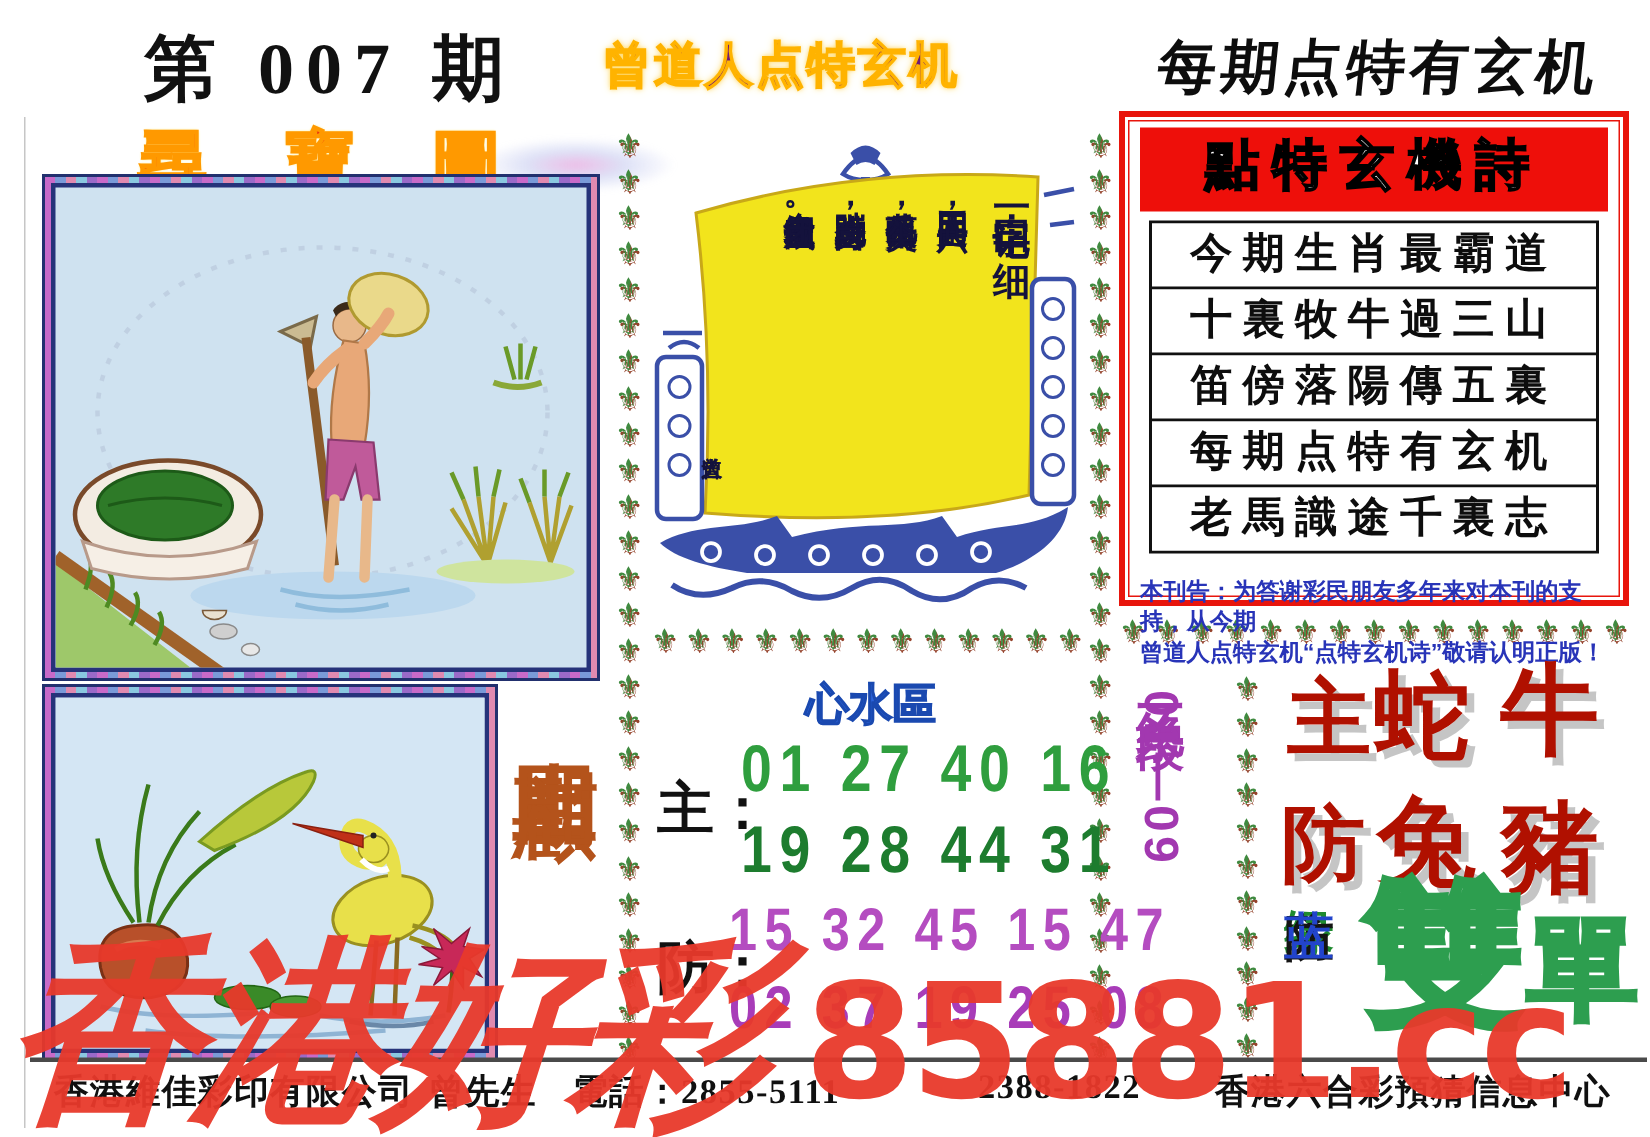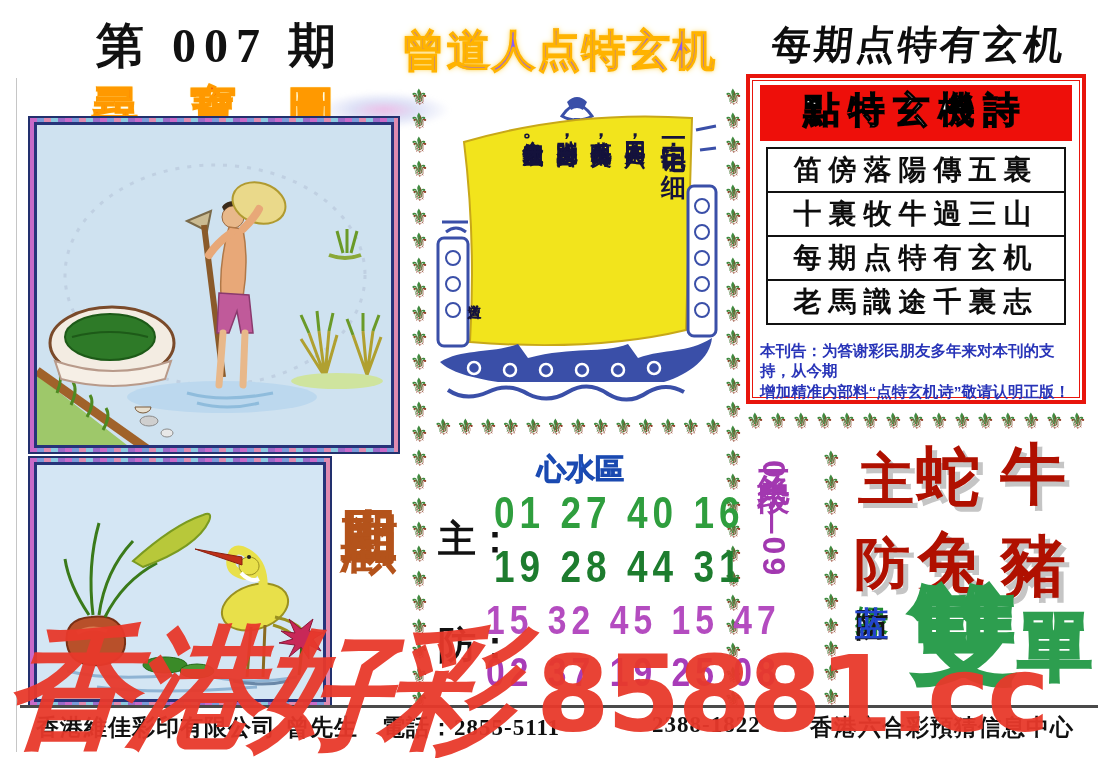--- a/index.html
+++ b/index.html
@@ -3,22 +3,22 @@
 <meta charset="utf-8">
 <style>
   html,body{margin:0;padding:0;}
   body{width:1100px;height:758px;background:#fff;overflow:hidden;
        font-family:"Liberation Sans",sans-serif;position:relative;}
   .abs{position:absolute;}
   .serif{font-family:"Liberation Serif",serif;}
 
   
   #issue{left:96px;top:14px;font-size:48px;font-weight:bold;letter-spacing:8px;color:#111;}
-  #brand{left:402px;top:22px;font-size:43px;font-weight:bold;letter-spacing:2px;
-         color:#8b5cf6;-webkit-text-stroke:1.2px #ffb300;
+  #brand{left:402px;top:22px;font-size:32px;font-weight:bold;letter-spacing:2px;
+         color:#701a75;-webkit-text-stroke:1.2px #ffb300;
          text-shadow:0 0 3px #ffd24d,0 0 6px #ffde7a;}
   #slogan{left:772px;top:18px;font-size:39px;font-weight:bold;letter-spacing:3px;color:#0d0d0d;
           transform:skewX(-6deg);}
 
   
   #treasure{left:92px;top:78px;display:flex;gap:52px;font-size:46px;font-weight:bold;
             color:#e8320e;-webkit-text-stroke:1.5px #ff9900;text-shadow:0 0 2px #ffd700;}
   #smear{left:318px;top:92px;width:132px;height:36px;border-radius:50%;
          background:radial-gradient(closest-side,rgba(225,145,215,.6),rgba(160,170,230,.35),transparent);
          filter:blur(2px);}
@@ -366,28 +366,29 @@
 <div class="abs">
     <span class="abs num-row" id="guard-r1">15 32 45 15 47</span>
   </div>
 <div class="abs">
     <span class="abs num-row" id="guard-r2">02 37 19 25 08</span>
   </div>
 
 <div class="abs" id="mystic">
   <div id="mystic-head">點特玄機詩</div>
   <div id="mystic-rows">
+    <div class="mystic-row">今期生肖最霸道</div>
+    <div class="mystic-row">十裏牧牛過三山</div>
     <div class="mystic-row">笛傍落陽傳五裏</div>
-    <div class="mystic-row">十裏牧牛過三山</div>
     <div class="mystic-row">每期点特有玄机</div>
     <div class="mystic-row">老馬識途千裏志</div>
   </div>
   <div id="mystic-notice">
     <span>本刊告：为答谢彩民朋友多年来对本刊的支持，从今期</span><br>
-    <span>增加精准内部料“点特玄机诗”敬请认明正版！</span>
+    <span>曾道人点特玄机“点特玄机诗”敬请认明正版！</span>
   </div>
 </div>
 
 <div class="abs" id="kill">绝杀一段01—09</div>
 <div class="abs zodiac" id="z-m0">主</div>
 <div class="abs zodiac" id="z-m1">蛇</div>
 <div class="abs zodiac" id="z-m2">牛</div>
 <div class="abs zodiac" id="z-g0">防</div>
 <div class="abs zodiac" id="z-g1">兔</div>
 <div class="abs zodiac" id="z-g2">豬</div>

